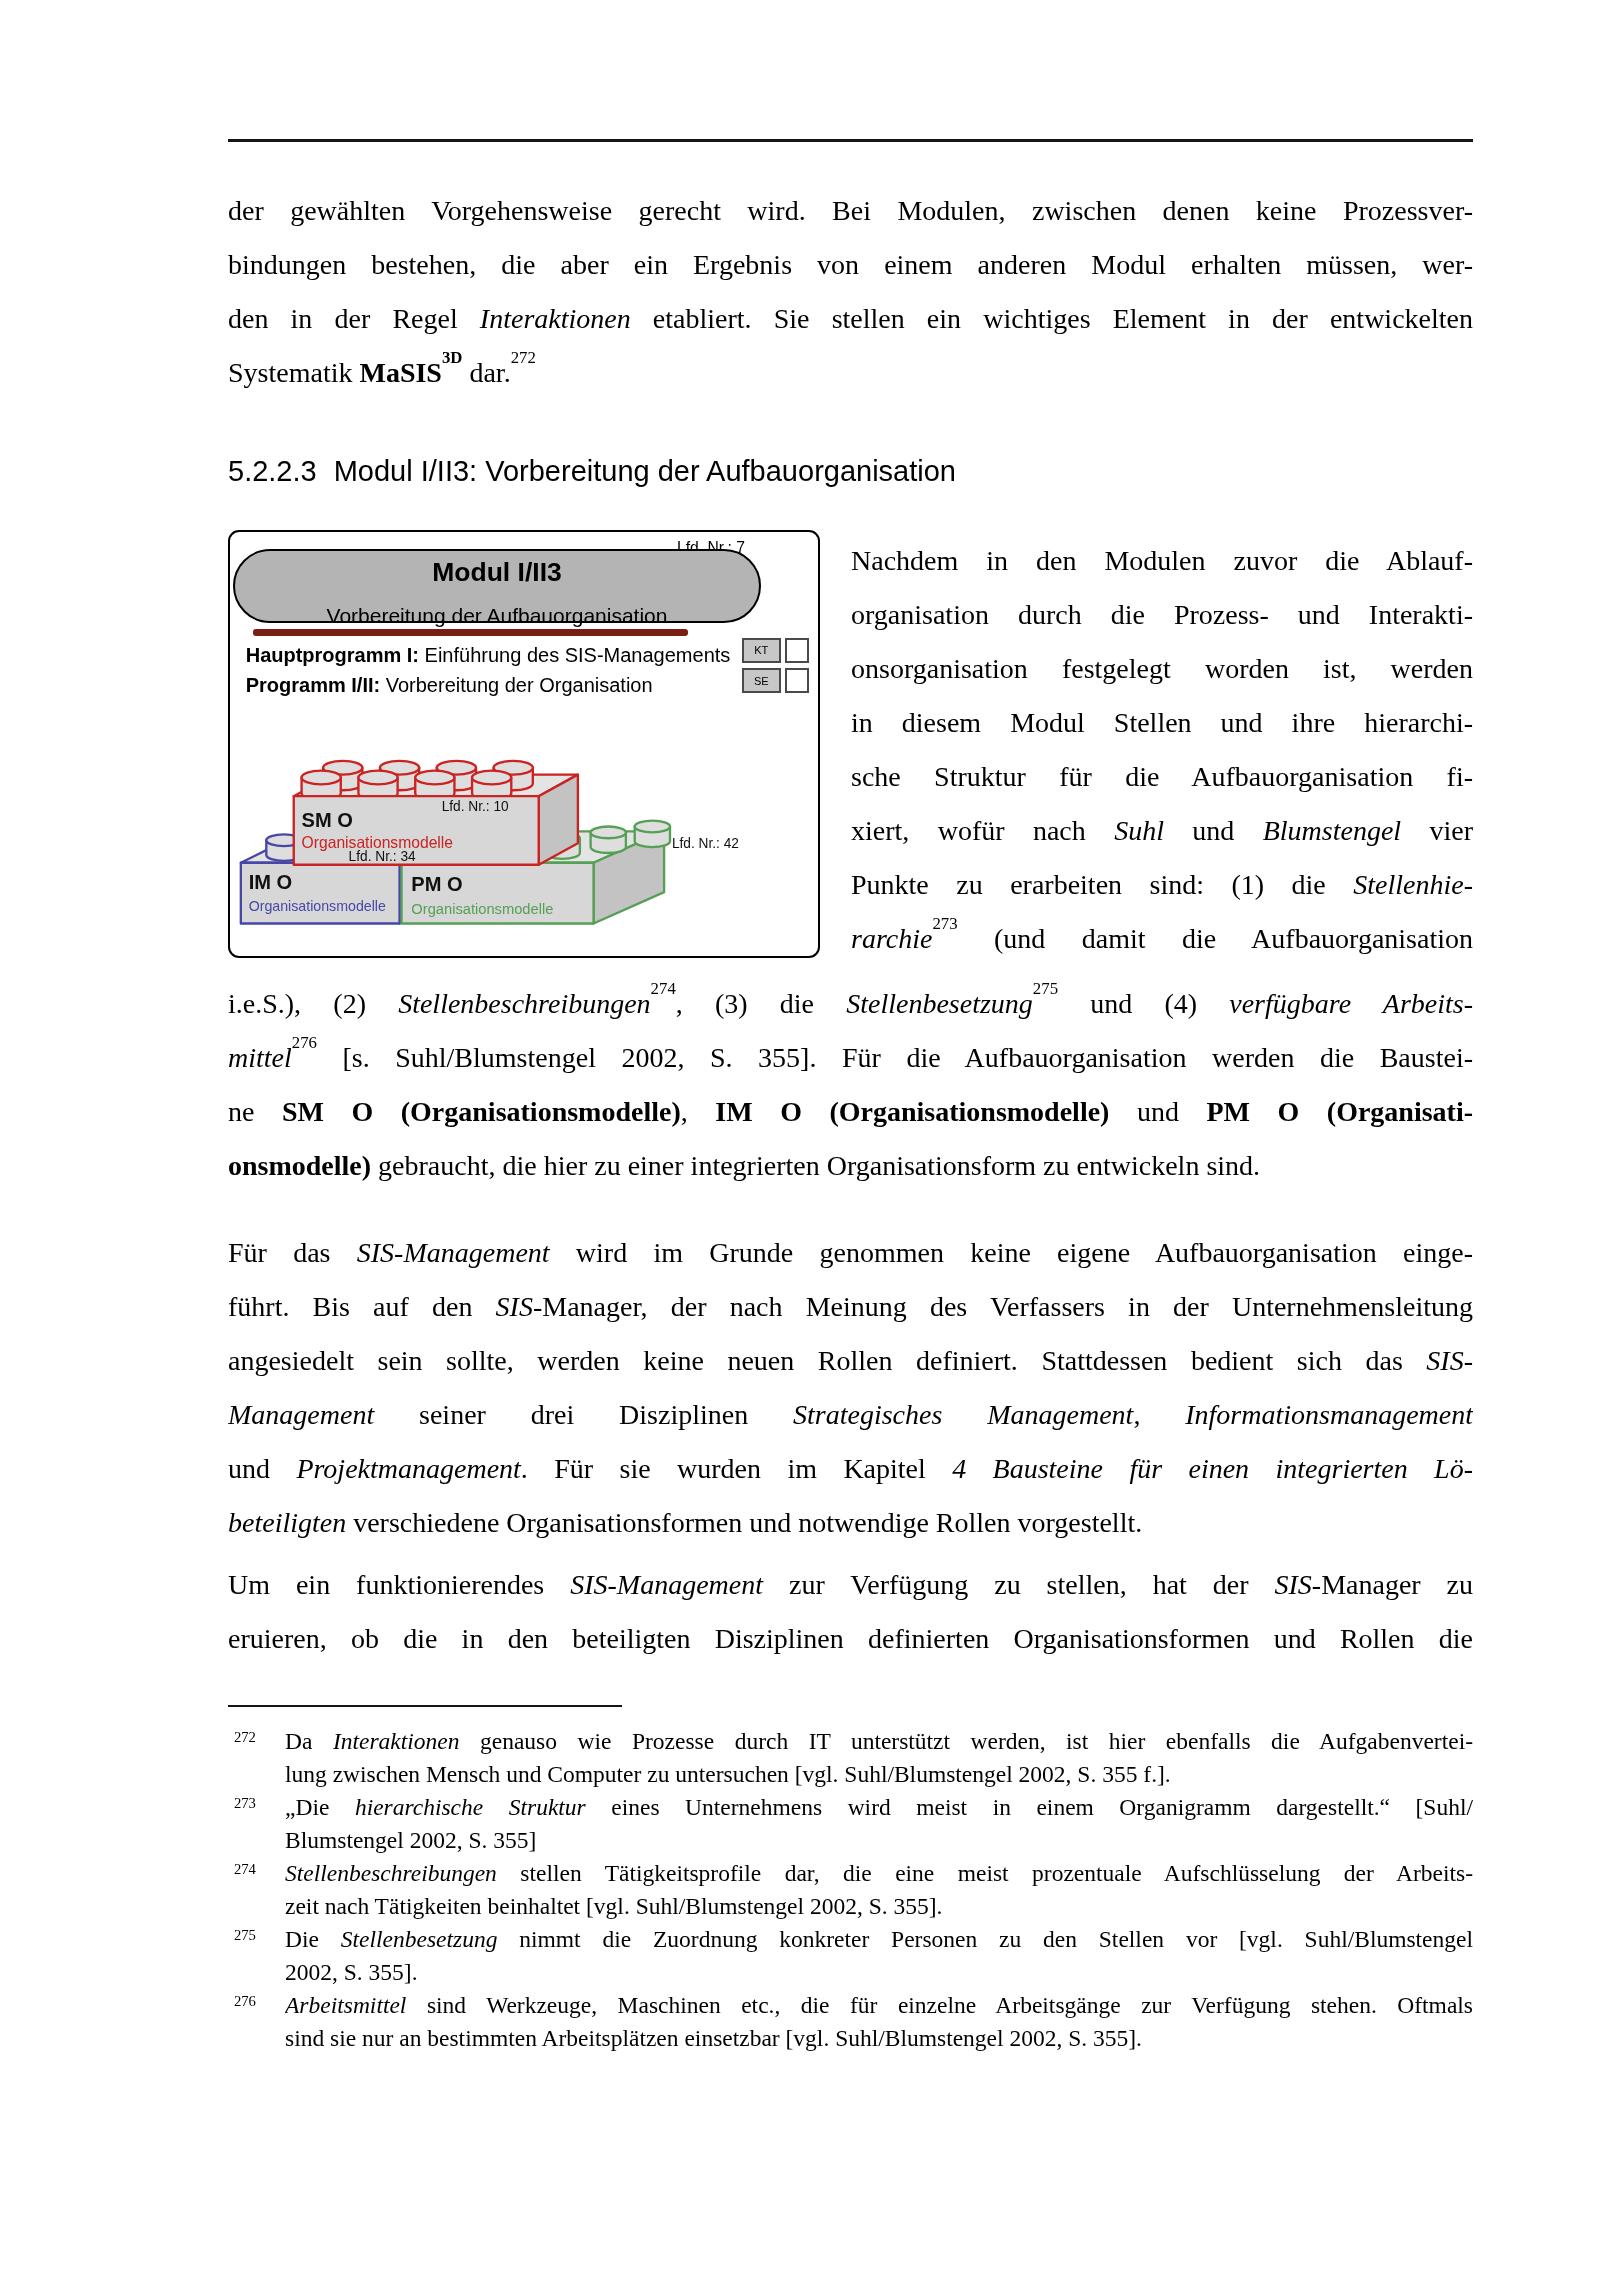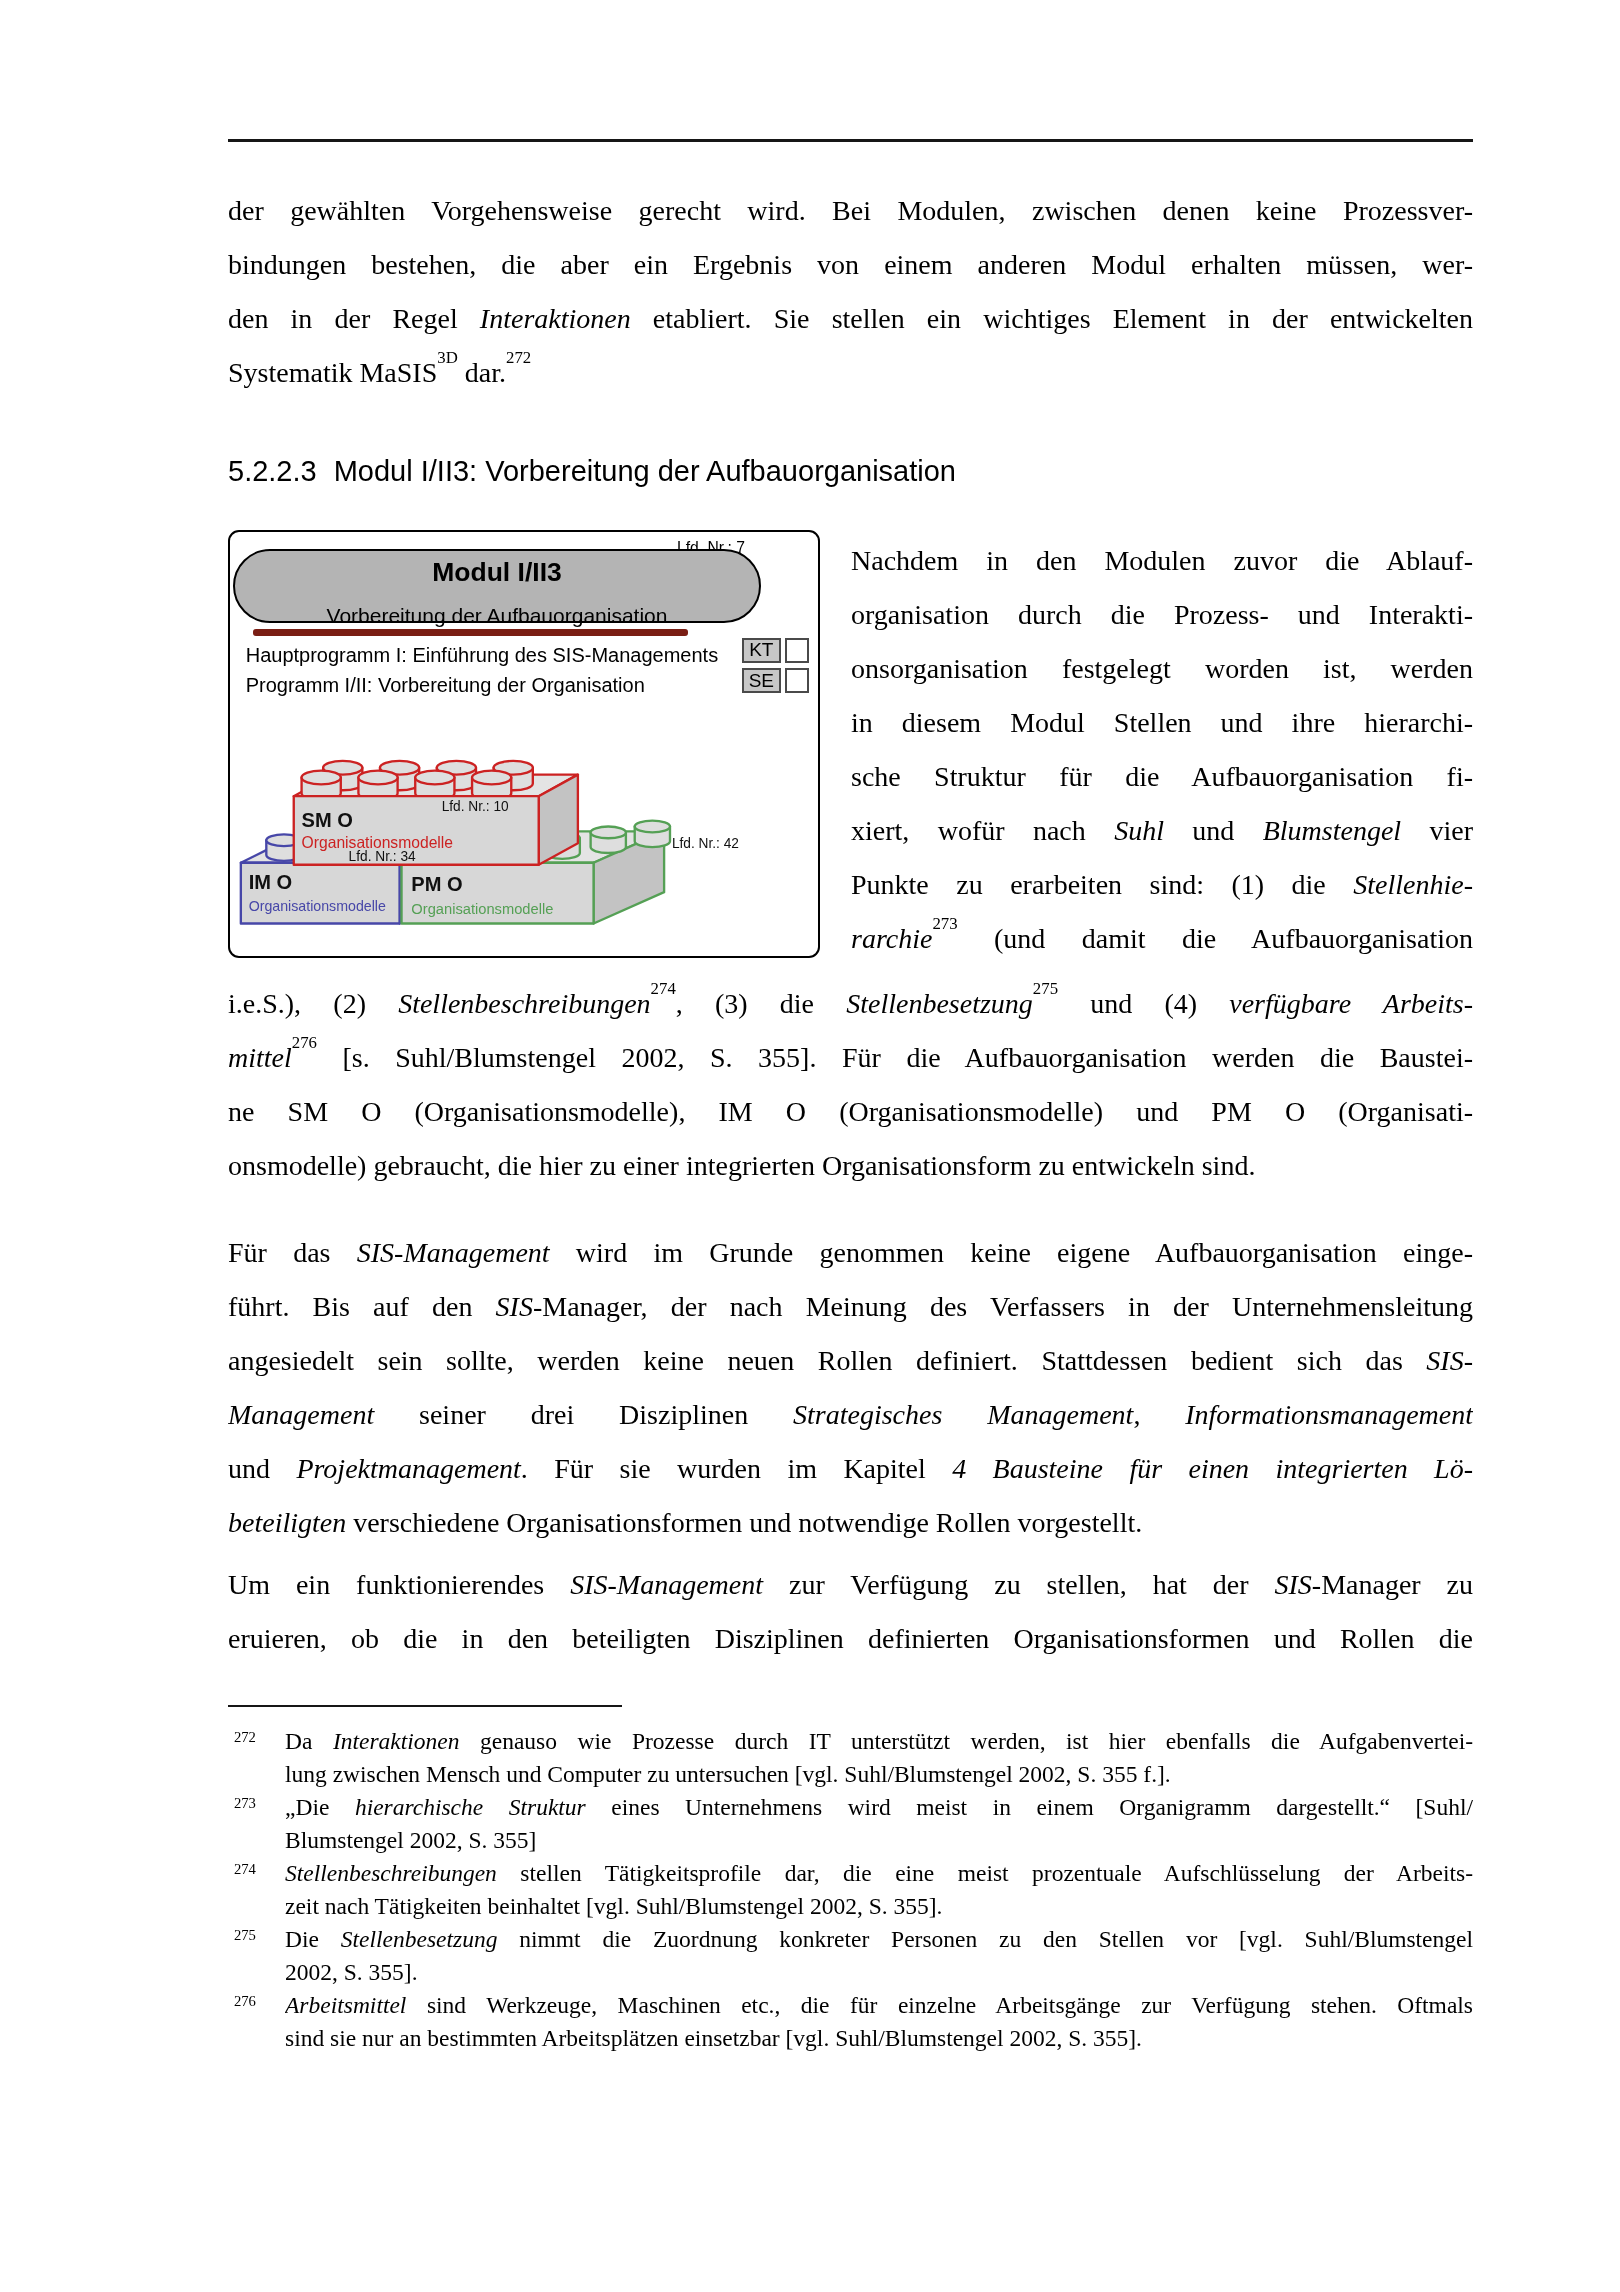--- a/index.html
+++ b/index.html
@@ -7,21 +7,21 @@
 .page{position:relative;width:1620px;height:2293px;background:#fff;color:#000;
       font-family:"Liberation Serif",serif;overflow:hidden}
 .abs{position:absolute}
 
 
 .tline{text-align:justify;height:54px;line-height:54px;overflow:hidden}
 .tline::after{content:"";display:inline-block;width:100%}
 .tline.last{text-align:left}
 .tline.last::after{content:none}
 .it{font-style:italic}
-.bd{font-weight:normal}
+.bd{font-weight:bold}
 sup{font-size:0.6em;line-height:0;position:relative;top:-0.5em}
 
 .body-text{font-size:28px}
 
 .running-header{display:flex;justify-content:space-between;font-size:28px}
 .header-rule{background:#161616;height:2.5px}
 
 .section-heading{font-family:"Liberation Sans",sans-serif;font-size:29px}
 .section-heading .sec-num{margin-right:17px}
 
@@ -32,21 +32,21 @@
           text-align:center;font-family:"Liberation Sans",sans-serif}
 .fig-title{font-size:26.5px;font-weight:bold;margin-top:5.9px}
 .fig-sub{font-size:21px;margin-top:16px}
 .fig-underline{background:var(--maroon);border-radius:2.9px}
 .fig-prog{font-family:"Liberation Sans",sans-serif;font-size:20px}
 .fig-prog .tline{height:30px;line-height:30px;text-align:left}
 .fig-prog .tline::after{content:none}
 .tag-col{display:flex;flex-direction:column;gap:5.9px}
 .tag-row{display:flex;align-items:center;gap:3.9px}
 .tag-label{width:39px;height:24.5px;background:#c7c7c7;border:2px solid #4a4a4a;
-           font-family:"Liberation Sans",sans-serif;font-size:19px;
+           font-family:"Liberation Sans",sans-serif;font-size:11px;
            display:flex;align-items:center;justify-content:center}
 .tag-box{width:24.5px;height:24.5px;background:#fff;border:2px solid #4a4a4a}
 
 .fig-svg{display:block}
 .fig-svg text{font-family:"Liberation Sans",sans-serif}
 .ftop{fill:var(--brick-top)}
 .fside{fill:var(--brick-side)}
 .ffront{fill:var(--brick-front)}
 .stud{fill:var(--stud-fill)}
 .sm-s{stroke:var(--sm-red);stroke-width:2.4;stroke-linejoin:round}

